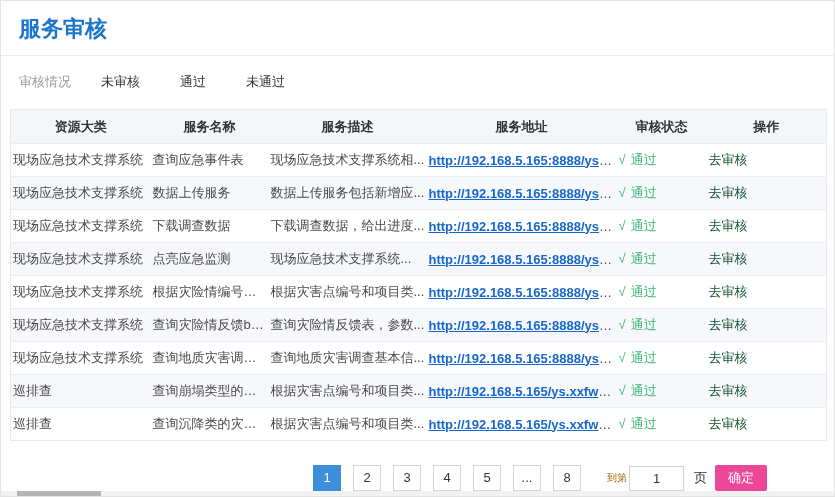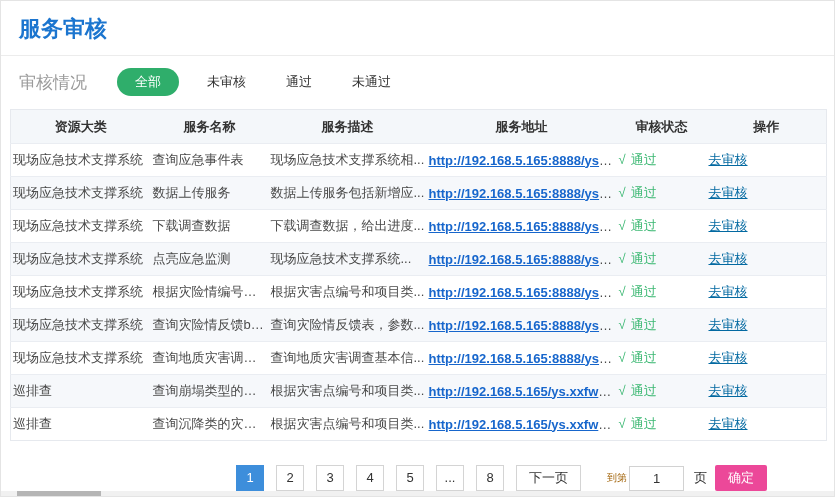--- a/index.html
+++ b/index.html
@@ -16,21 +16,21 @@
     font-size: 22px;
     font-weight: bold;
     padding: 13px 18px 11px 18px;
   }
   .title-divider { border-bottom: 1px solid #ececec; width: 100%; }
   .filter-bar {
     display: flex;
     align-items: center;
     padding: 12px 18px 13px 18px;
   }
-  .filter-label { color: #9b9b9b; font-size: 17px; margin-right: 30px; }
+  .filter-label { color: #9b9b9b; font-size: 13px; margin-right: 30px; }
   .filter-tab {
     font-size: 13px;
     color: #333;
     margin-right: 40px;
     cursor: pointer;
     padding: 5px 0;
   }
   .filter-tab.active {
     background: #2fae6b;
     color: #ffffff;
@@ -72,21 +72,21 @@
   .col-status   { width: 90px; }
   .col-action   { width: 120px; }
   .service-link {
     color: #1766cc;
     font-weight: bold;
     text-decoration: underline;
     cursor: pointer;
   }
   .status-pass { color: #3cb873; }
   .status-check { color: #3cb873; margin-right: 5px; }
-  .action-link { color: #0369a1; cursor: pointer; text-decoration: underline; }
+  .action-link { color: #14532d; cursor: pointer; }
   .pagination {
     position: absolute;
     top: 464px;
     right: 67px;
     display: flex;
     align-items: center;
   }
   .page-btn {
     min-width: 28px;
     height: 26px;
@@ -142,21 +142,20 @@
   }
 </style>
 </head>
 <body>
 
 <div class="page-title">服务审核</div>
 <div class="title-divider"></div>
 
 <div class="filter-bar">
   <span class="filter-label">审核情况</span>
-  <span class="filter-tab active">全部</span>
   <span class="filter-tab">未审核</span>
   <span class="filter-tab">通过</span>
   <span class="filter-tab">未通过</span>
 </div>
 
 <table class="audit-table">
   <thead>
     <tr>
       <th class="col-category">资源大类</th>
       <th class="col-name">服务名称</th>
@@ -245,21 +244,20 @@
 <div class="pagination">
   <span style="display:flex;">
       <button class="page-btn active">1</button>
       <button class="page-btn">2</button>
       <button class="page-btn">3</button>
       <button class="page-btn">4</button>
       <button class="page-btn">5</button>
       <button class="page-btn">...</button>
       <button class="page-btn">8</button>
     </span>
-  <button class="page-btn next">下一页</button>
   <span class="goto-label">到第</span>
   <input class="goto-input" value="1" style="">
   <span class="goto-suffix">页</span>
   <button class="confirm-btn">确定</button>
 </div>
 
 <div class="hscrollbar-track">
   <div class="hscrollbar-thumb"></div>
 </div>
 

